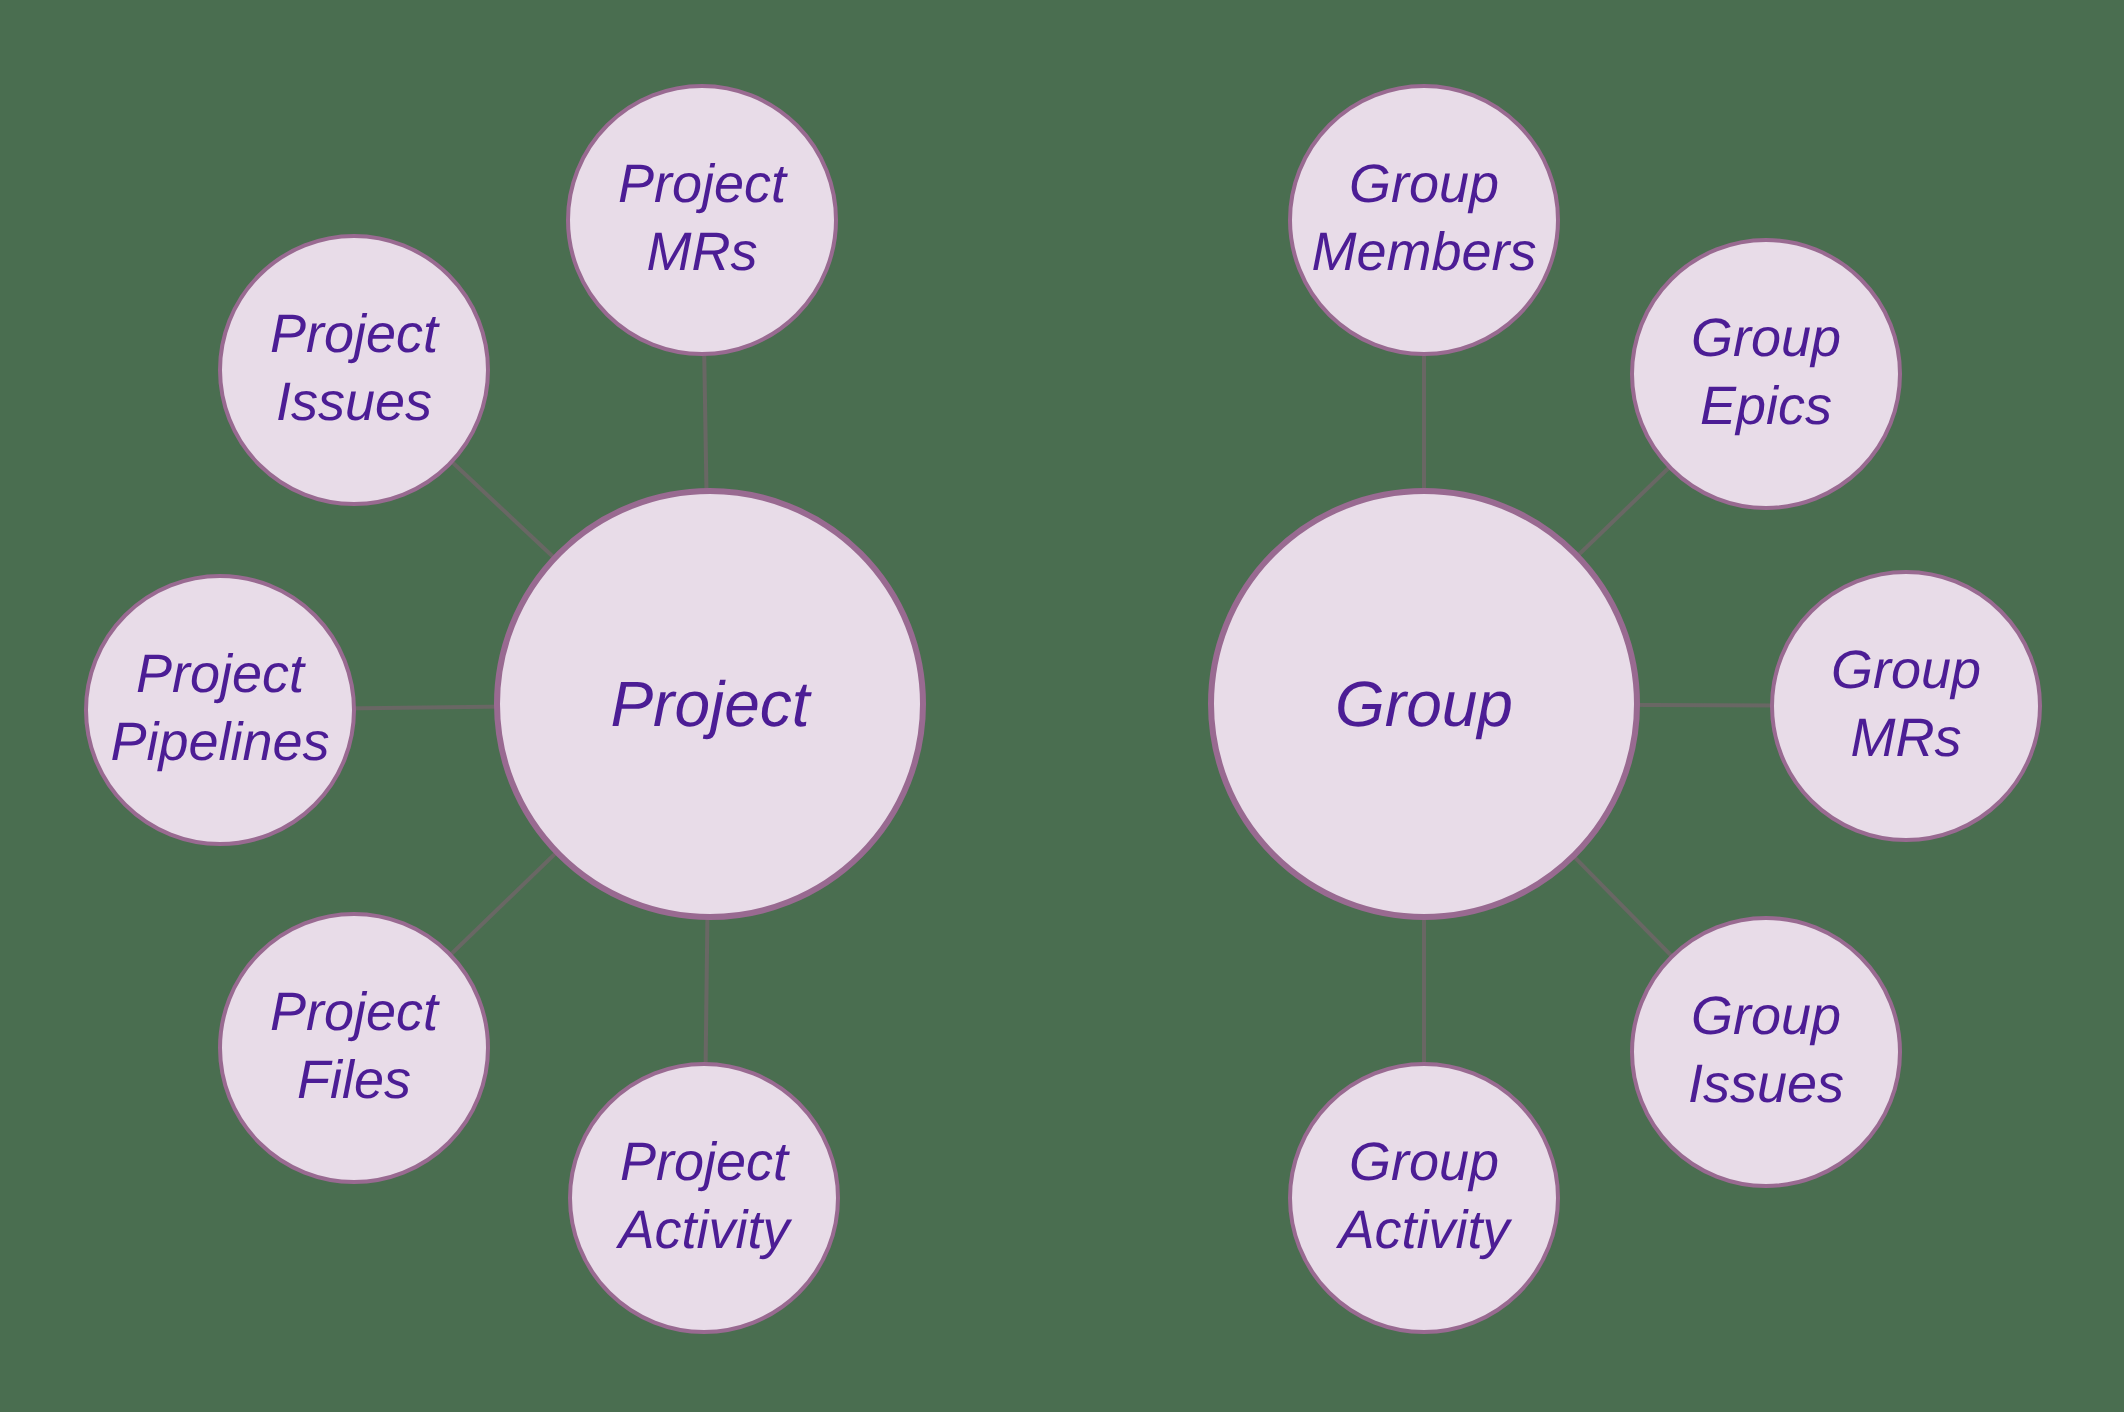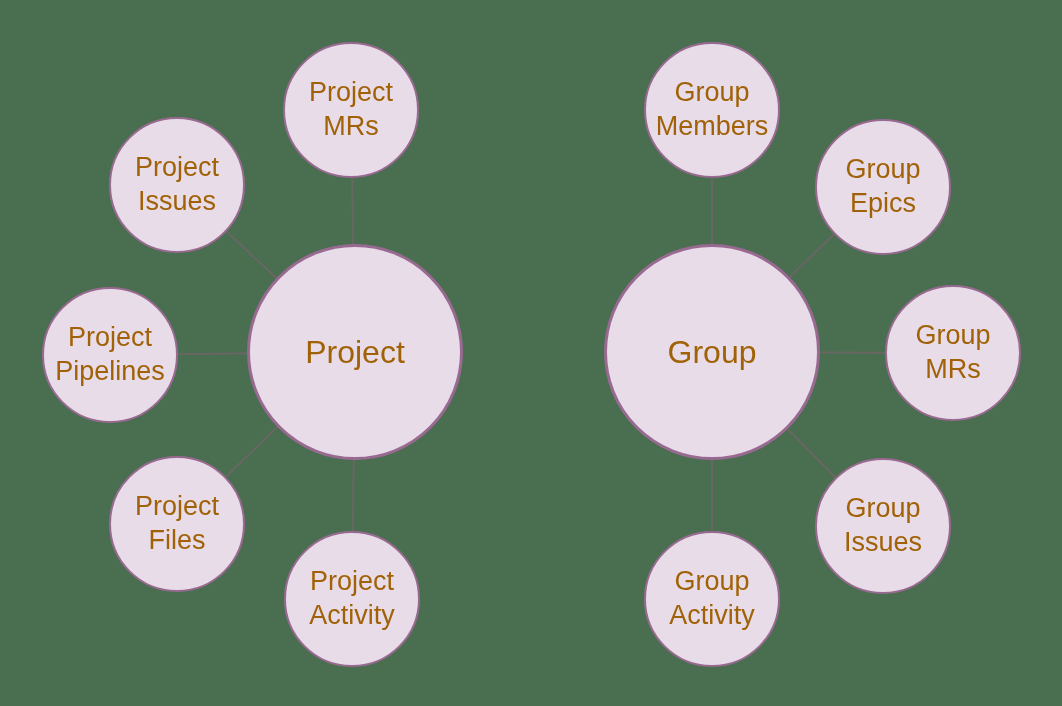--- a/index.html
+++ b/index.html
@@ -19,21 +19,22 @@
   }
   .node {
     position: absolute;
     border-radius: 50%;
     background: #e8dce8;
     border: 2.5px solid #996a91;
     display: flex;
     align-items: center;
     justify-content: center;
     text-align: center;
-    color: #a16207;
+    color: #4c1d95;
+    font-style: italic;
   }
   .node .label {
     white-space: pre-line;
     line-height: 1.25;
   }
   .sat { width: 136px; height: 136px; font-size: 27px; }
   .hub { width: 216px; height: 216px; font-size: 32px; border-width: 3px; }
 
   [data-name="node-project-hub"]       { left: 247px; top: 244px; }
   [data-name="node-project-mrs"]       { left: 283px; top: 42px;  }

